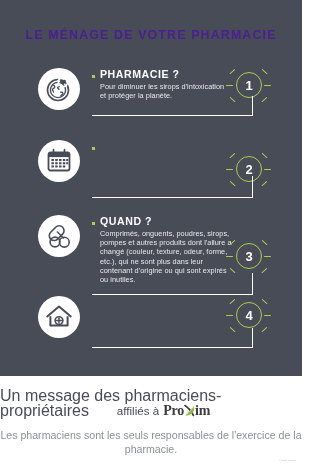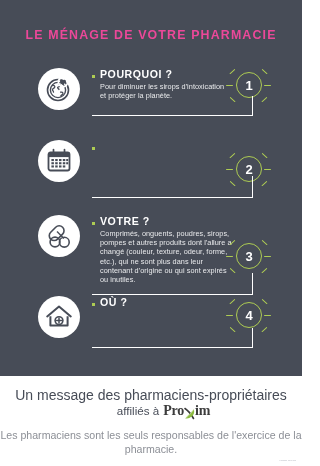--- a/index.html
+++ b/index.html
@@ -26,21 +26,21 @@
     width: 302px;
     height: 376px;
     background: #474c57;
   }
   .poster-title {
     position: absolute;
     left: 0;
     top: 28px;
     width: 302px;
     text-align: center;
-    color: #ec4899;
+    color: #4c1d95;
     font-size: 12.4px;
     font-weight: bold;
     letter-spacing: 1.15px;
     font-family: "Liberation Sans", sans-serif;
   }
 
   
   .step {
     position: absolute;
     left: 0;
@@ -149,43 +149,43 @@
     top: 376px;
     width: 302px;
     height: 90px;
     background: #ffffff;
   }
   .footer-line1 {
     position: absolute;
     left: 0;
     top: 12px;
     width: 302px;
-    text-align: center;
+    text-align: left;
     color: #474c57;
-    font-size: 14px;
+    font-size: 16px;
     line-height: 15px;
   }
   .footer-brandrow {
     position: absolute;
     left: 0;
     top: 27px;
     width: 302px;
     display: flex;
     justify-content: center;
     align-items: baseline;
     gap: 4px;
   }
   .footer-affil {
     color: #474c57;
     font-size: 11.6px;
     margin-left: 25px;
   }
   .brand-logo {
     display: inline-flex;
-    align-items: flex-end;
+    align-items: flex-start;
     font-family: "Liberation Serif", serif;
     font-weight: bold;
     font-size: 14px;
     color: #3c3c3c;
     letter-spacing: -0.2px;
   }
   .brand-logo .leaf-x {
     position: relative;
     display: inline-block;
     width: 11px;
@@ -233,21 +233,21 @@
         <path d="M7.5 10.5c1.6-.4 2.6.6 2.2 1.8-.4 1.2-2 1-2.2 2.2-.2 1.2 1.2 1.5 1 2.6" fill="none" stroke="#474c57" stroke-width="1.3" stroke-linecap="round"></path>
         <path d="M13.8 9.4c1.3.2 1.5 1.5.8 2.1-.8.6-1.9.2-2 1.1-.1.9 1.1 1 1.4 1.9" fill="none" stroke="#474c57" stroke-width="1.3" stroke-linecap="round"></path>
         <path d="M15.6 17.2c1.4-.5 2.6.4 2.3 1.6-.3 1.1-1.9 1-2.1 2.2" fill="none" stroke="#474c57" stroke-width="1.3" stroke-linecap="round"></path>
         <path d="M20.6 5.2c-.9-1-2.4-.6-2.6.6-.2-1.2-1.7-1.6-2.6-.6-.8.9-.3 2.1.7 3 .6.5 1.4 1.1 1.9 1.5.5-.4 1.3-1 1.9-1.5 1-.9 1.5-2.1.7-3z" fill="#474c57"></path>
         <circle cx="18" cy="7" r="4.6" fill="none" stroke="#ffffff" stroke-width="1.8"></circle>
       </svg>
     </div>
     <div class="step-body">
       <div class="step-head">
         <span class="bullet-dot"></span>
-        <span class="step-title">POURQUOI ?</span>
+        <span class="step-title">PHARMACIE ?</span>
       </div>
       <div class="step-text">Pour diminuer les sirops d'intoxication et protéger la planète.</div>
     </div>
     <div class="step-badge" style="left:228px; top:-4px;">
       <span class="ray" style="left:-2px; top:21px; width:7px;"></span>
       <span class="ray" style="left:36px; top:21px; width:7px;"></span>
       <span class="ray" style="left:1px; top:7px; width:7px; transform:rotate(-42deg);"></span>
       <span class="ray" style="left:33px; top:7px; width:7px; transform:rotate(42deg);"></span>
       <span class="ray" style="left:1px; top:35px; width:7px; transform:rotate(42deg);"></span>
       <span class="ray" style="left:33px; top:35px; width:7px; transform:rotate(-42deg);"></span>
@@ -308,21 +308,21 @@
       <svg width="28" height="28" viewBox="0 0 28 28">
         <path d="M14.6 4.2c1.9 1.9 1.9 5 0 6.9l-5 5c-1.9 1.9-5 1.9-6.9 0-1.9-1.9-1.9-5 0-6.9l5-5c1.9-1.9 5-1.9 6.9 0z" transform="translate(3,1)" fill="none" stroke="#474c57" stroke-width="1.6"></path>
         <path d="M9 8.6l6.9 6.9" transform="translate(3,1)" fill="none" stroke="#474c57" stroke-width="1.4"></path>
         <circle cx="10" cy="20" r="4.9" fill="none" stroke="#474c57" stroke-width="1.6"></circle>
         <circle cx="19.3" cy="20.2" r="4.9" fill="none" stroke="#474c57" stroke-width="1.6"></circle>
       </svg>
     </div>
     <div class="step-body">
       <div class="step-head">
         <span class="bullet-dot"></span>
-        <span class="step-title">VOTRE ?</span>
+        <span class="step-title">QUAND ?</span>
       </div>
       <div class="step-text">Comprimés, onguents, poudres, sirops, pompes et autres produits dont l'allure a changé (couleur, texture, odeur, forme, etc.), qui ne sont plus dans leur contenant d'origine ou qui sont expirés ou inutiles.</div>
     </div>
     <div class="step-badge" style="left:228px; top:20px;">
       <span class="ray" style="left:-2px; top:21px; width:7px;"></span>
       <span class="ray" style="left:36px; top:21px; width:7px;"></span>
       <span class="ray" style="left:1px; top:7px; width:7px; transform:rotate(-42deg);"></span>
       <span class="ray" style="left:33px; top:7px; width:7px; transform:rotate(42deg);"></span>
       <span class="ray" style="left:1px; top:35px; width:7px; transform:rotate(42deg);"></span>
       <span class="ray" style="left:33px; top:35px; width:7px; transform:rotate(-42deg);"></span>
@@ -337,24 +337,20 @@
   <div class="step" style="top:296px;">
     <div class="step-icon">
       <svg width="28" height="28" viewBox="0 0 28 28">
         <path d="M2.2 13.4L14 3.6l11.8 9.8" fill="none" stroke="#474c57" stroke-width="2" stroke-linecap="round" stroke-linejoin="round"></path>
         <path d="M5.4 13.2v9.4h17.2v-9.4" fill="none" stroke="#474c57" stroke-width="2" stroke-linejoin="round"></path>
         <circle cx="14" cy="17.6" r="3.9" fill="none" stroke="#474c57" stroke-width="1.6"></circle>
         <path d="M14 15.1v5M11.5 17.6h5" stroke="#474c57" stroke-width="1.5" stroke-linecap="round"></path>
       </svg>
     </div>
     <div class="step-body">
-      <div class="step-head">
-        <span class="bullet-dot"></span>
-        <span class="step-title">OÙ ?</span>
-      </div>
     </div>
     <div class="step-badge" style="left:228px; top:-2px;">
       <span class="ray" style="left:-2px; top:21px; width:7px;"></span>
       <span class="ray" style="left:36px; top:21px; width:7px;"></span>
       <span class="ray" style="left:1px; top:7px; width:7px; transform:rotate(-42deg);"></span>
       <span class="ray" style="left:33px; top:7px; width:7px; transform:rotate(42deg);"></span>
       <span class="ray" style="left:1px; top:35px; width:7px; transform:rotate(42deg);"></span>
       <span class="ray" style="left:33px; top:35px; width:7px; transform:rotate(-42deg);"></span>
       <span class="badge-circle">4</span>
     </div>

